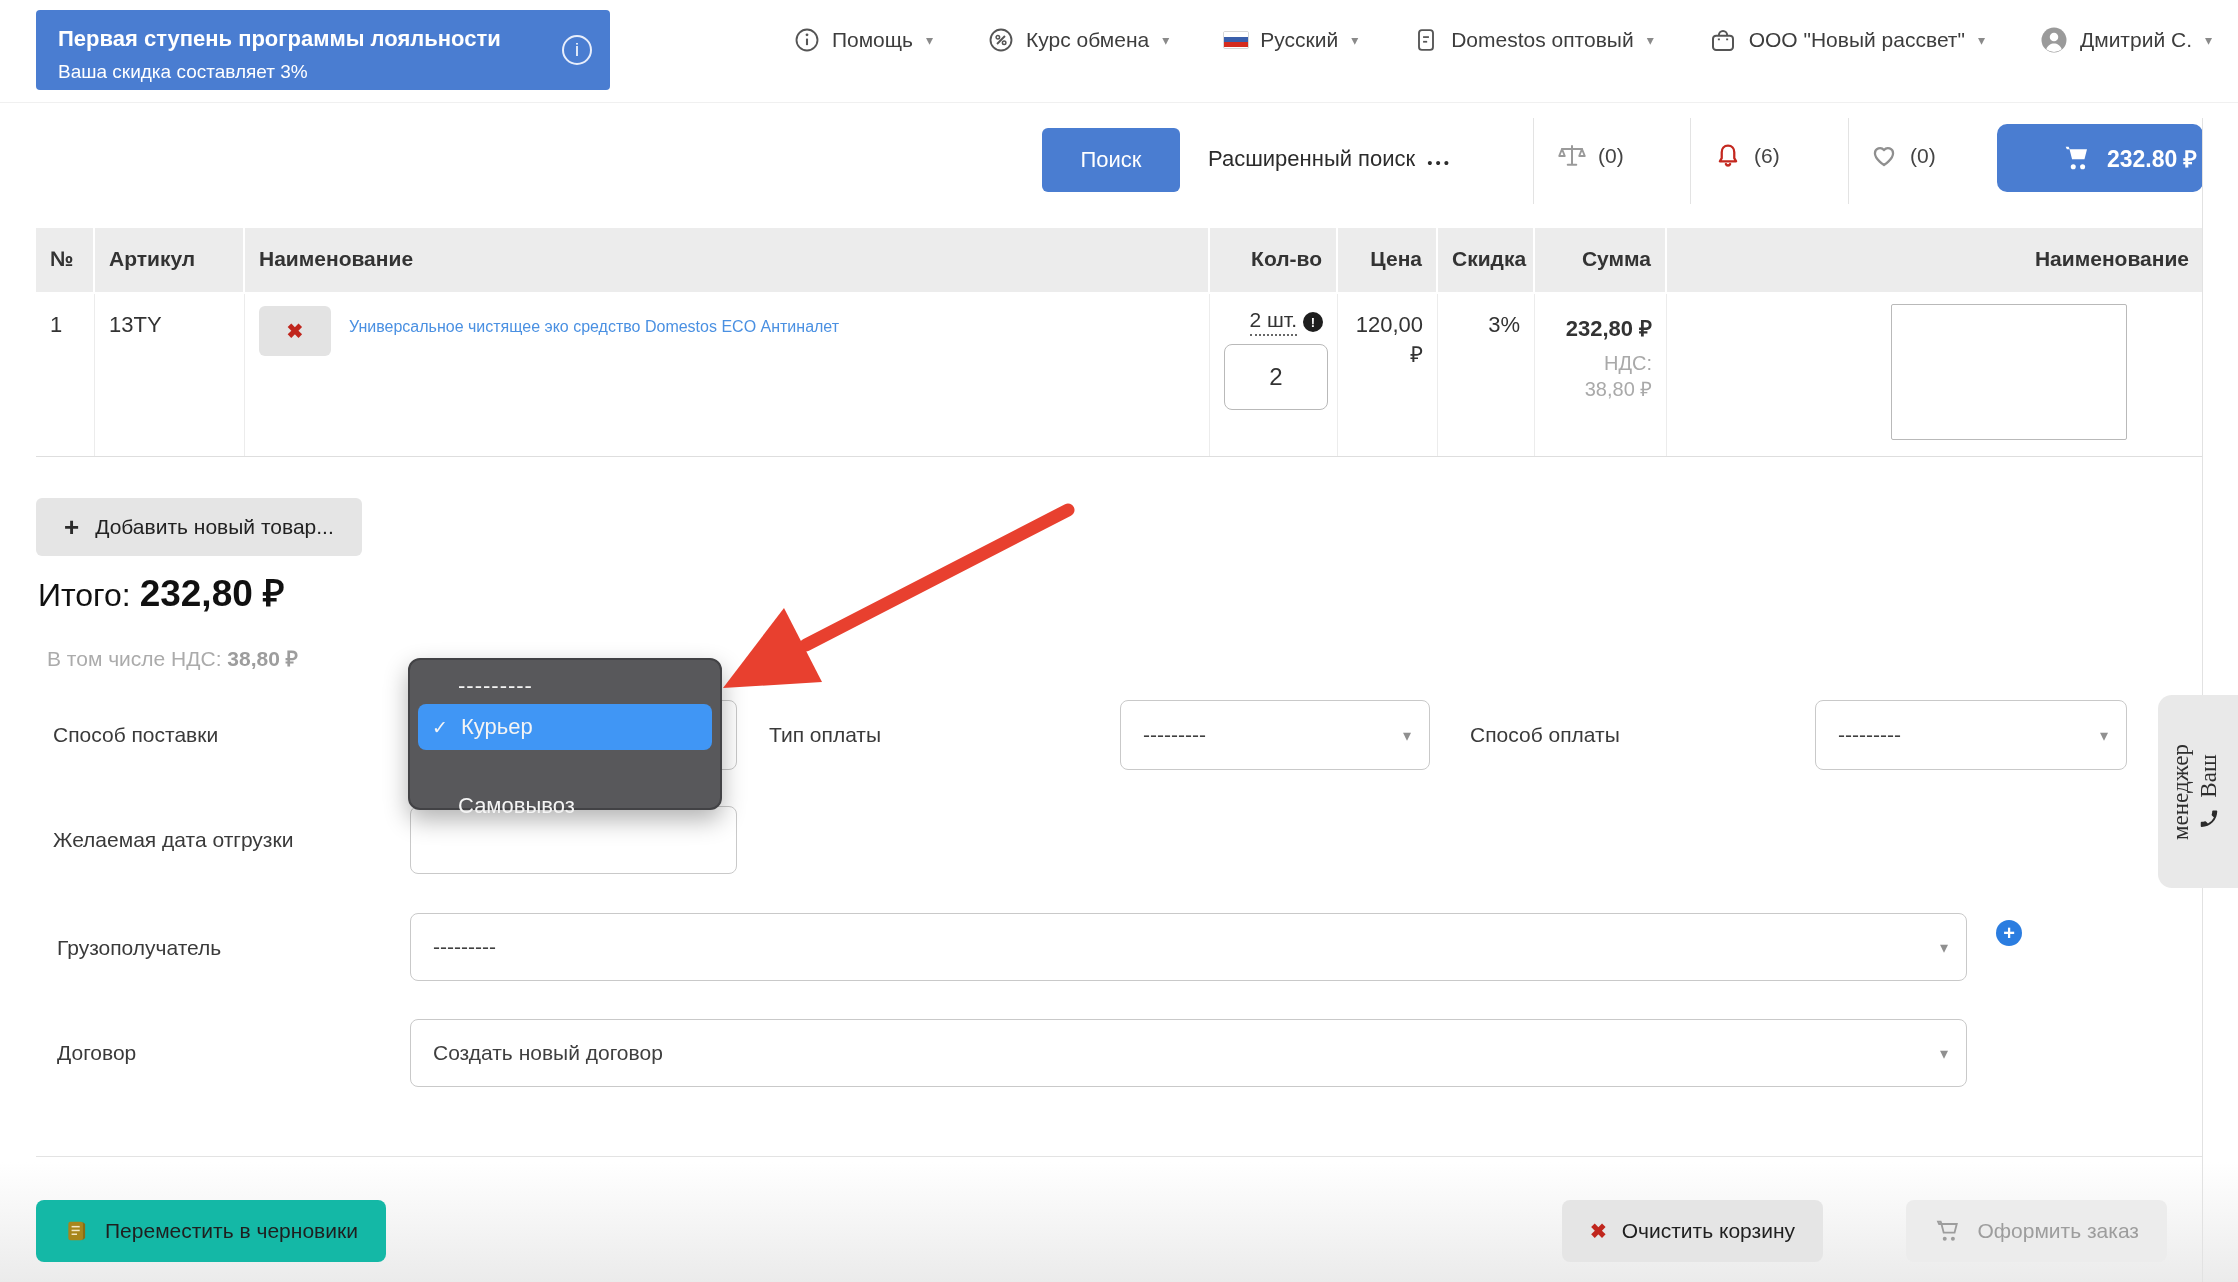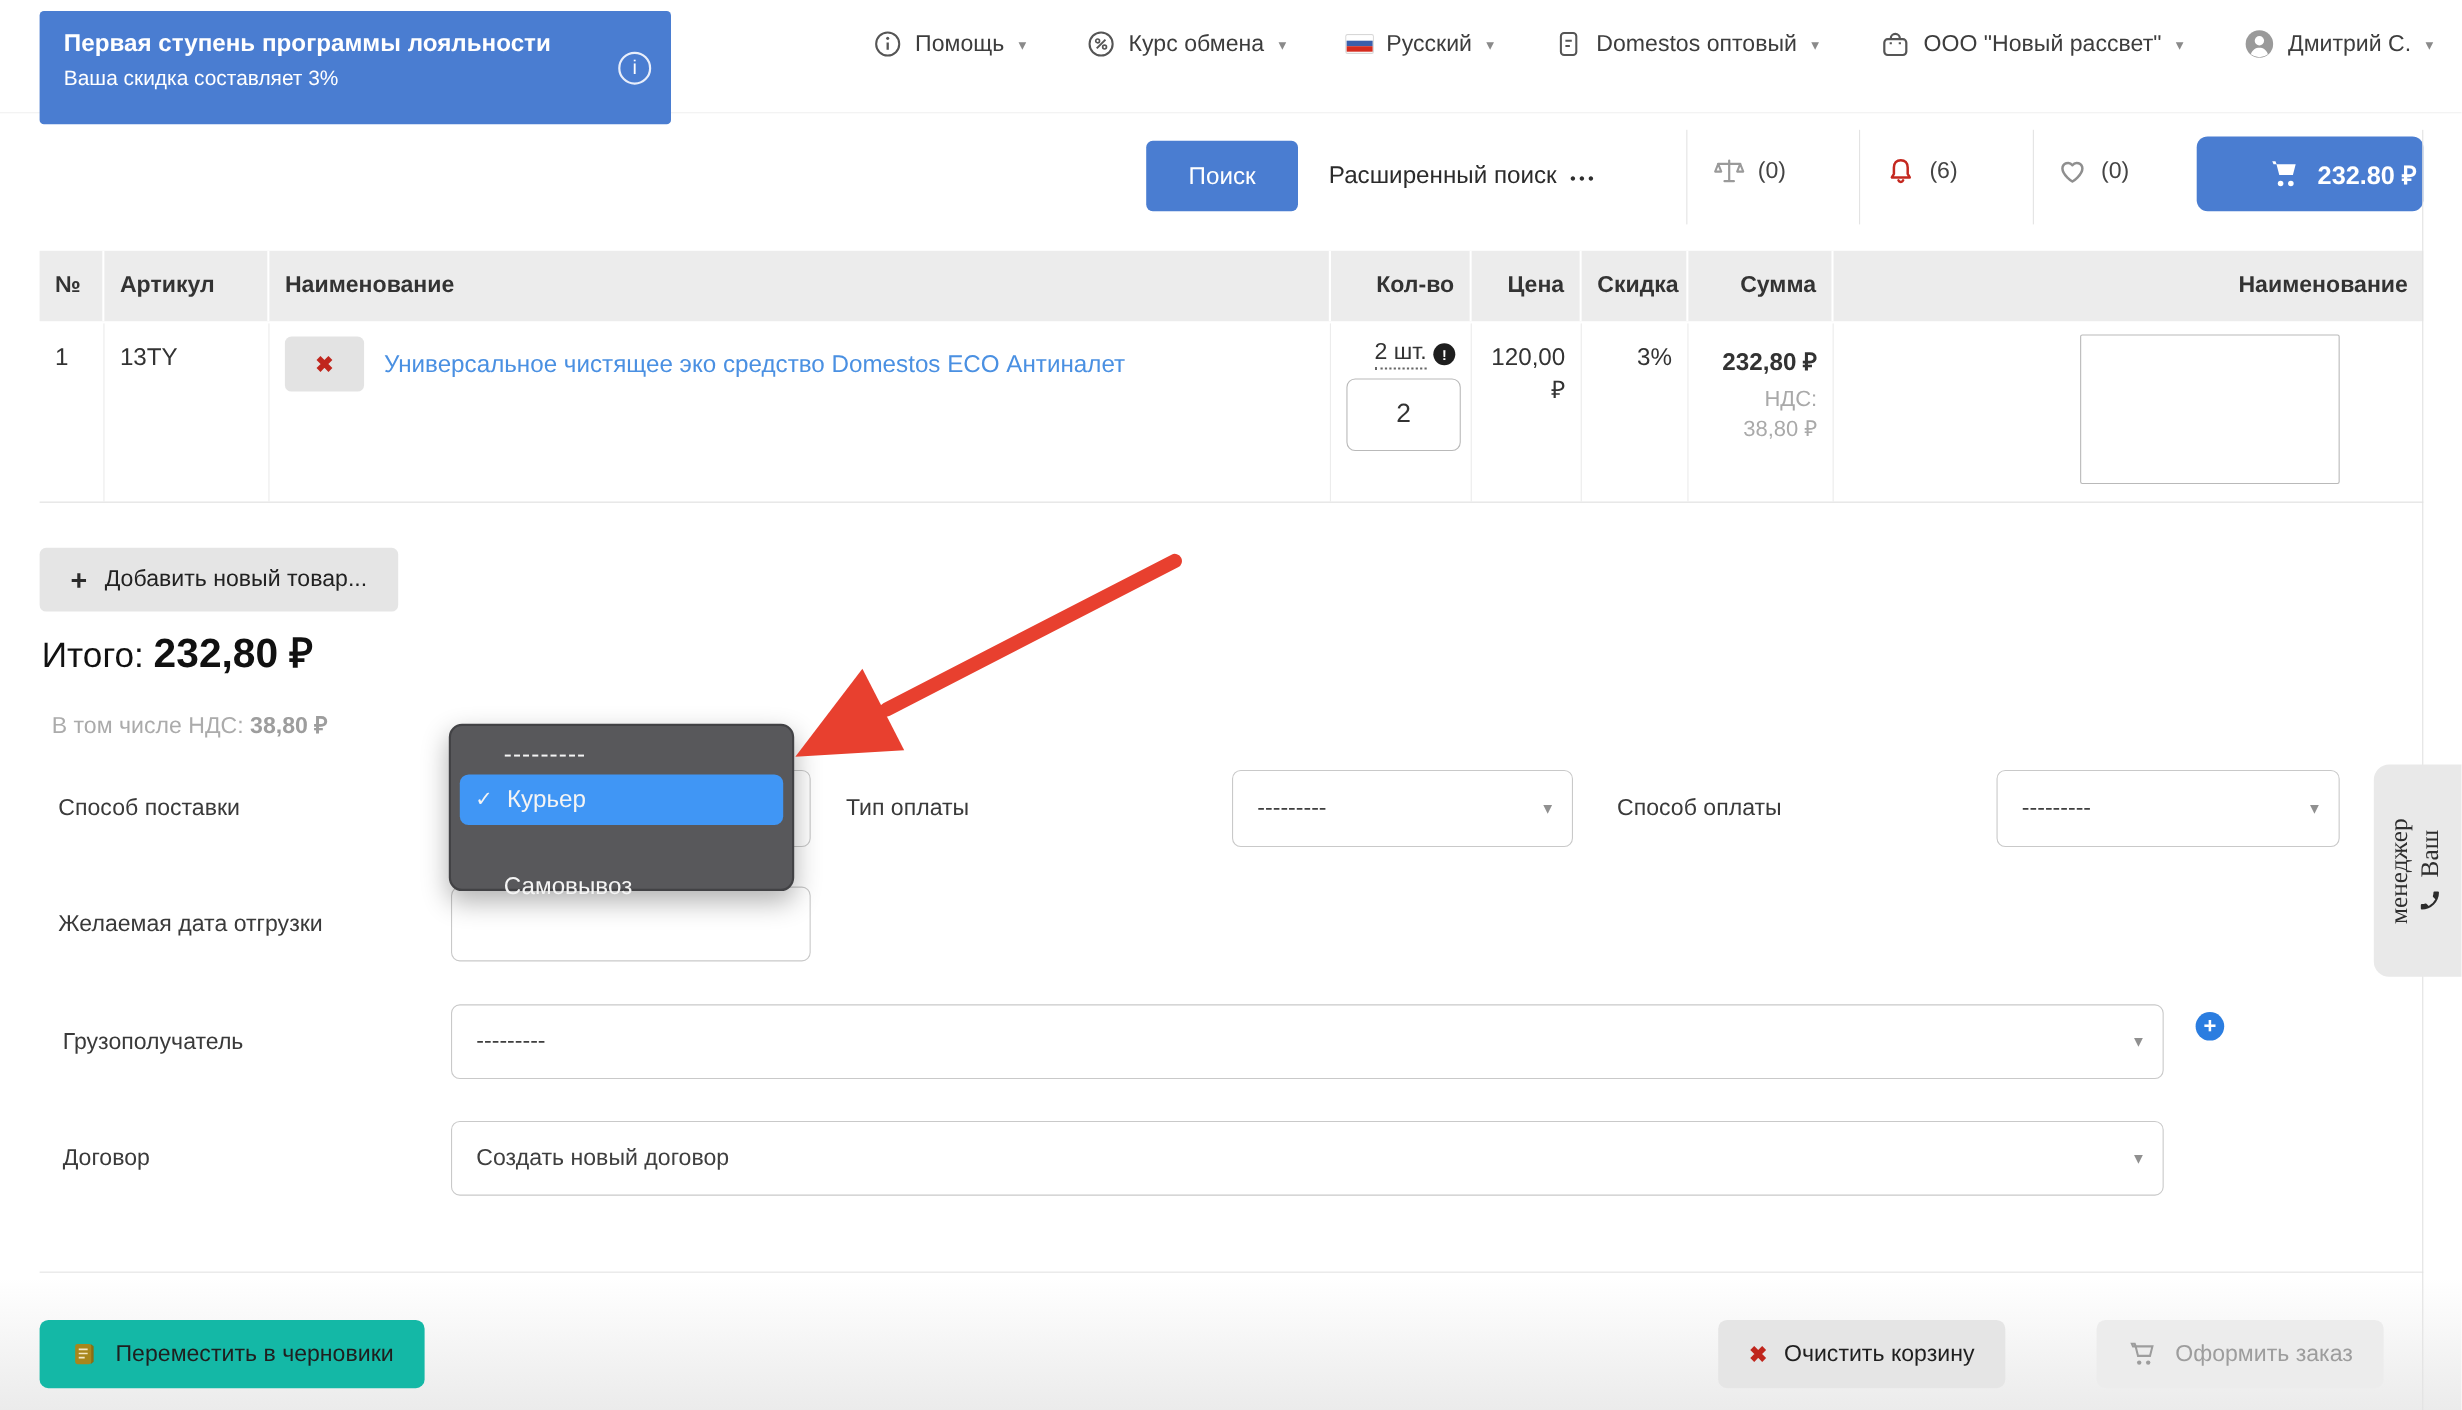--- a/index.html
+++ b/index.html
@@ -1,21 +1,21 @@
 <!DOCTYPE html>
 <html><head>
 <meta charset="utf-8">
 <style>
   html,body{margin:0;padding:0;background:#fff;}
   *{box-sizing:border-box;}
   .page{position:relative;width:2238px;height:1282px;background:#fff;overflow:hidden;
         font-family:"Liberation Sans",sans-serif;color:#333;}
   
   .topbar{position:absolute;left:0;top:0;width:2238px;height:103px;background:#fff;border-bottom:1px solid #f0f0f0;}
-  .banner{position:absolute;left:36px;top:10px;width:574px;height:103px;background:#4a7dd1;border-radius:4px;
+  .banner{position:absolute;left:36px;top:10px;width:574px;height:80px;background:#4a7dd1;border-radius:4px;
           padding:16px 60px 0 22px;}
   .banner-title{color:#fff;font-weight:bold;font-size:22px;line-height:26px;}
   .banner-sub{color:#fff;font-size:19px;margin-top:9px;}
   .banner-info{position:absolute;right:18px;top:50%;transform:translateY(-50%);width:30px;height:30px;border:2px solid #e8eefb;
           border-radius:50%;color:#fff;font-size:18px;display:flex;align-items:center;justify-content:center;}
   .nav{position:absolute;right:26px;top:0;height:79px;display:flex;align-items:center;gap:54px;}
   .nav-item{display:flex;align-items:center;gap:11px;font-size:21px;color:#3d3d3d;cursor:pointer;white-space:nowrap;}
   .nav-item svg{display:block;}
   .caret{color:#8a8a8a;font-size:14px;margin-left:2px;}
   .flag{width:26px;height:18px;border-radius:2px;overflow:hidden;border:1px solid #d7d7d7;display:flex;flex-direction:column;}
@@ -37,21 +37,21 @@
   .th:last-child{border-right:none;}
   .trow{display:flex;height:163px;border-bottom:1px solid #dedede;}
   .td{padding:0 14px;border-right:1px solid #ececec;font-size:22px;}
   .td:last-child{border-right:none;}
   .c0{width:59px;} .c1{width:150px;} .c2{width:965px;} .c3{width:128px;} .c4{width:100px;} .c5{width:97px;} .c6{width:132px;} .c7{width:536px;}
   .ra{text-align:right;}
   .td-plain{padding-top:18px;}
   .name-cell{display:flex;align-items:flex-start;padding-top:8px;}
   .btn-del{width:72px;height:50px;background:#e3e3e3;border:none;border-radius:6px;margin-top:4px;cursor:pointer;
           color:#c0261d;font-size:20px;font-weight:bold;font-family:inherit;}
-  .prod-link{margin:16px 0 0 18px;color:#4a90e2;font-size:22px;text-decoration:none;cursor:pointer;}
+  .prod-link{margin:16px 0 0 18px;color:#4a90e2;font-size:16px;text-decoration:none;cursor:pointer;}
   .qty-top{margin-top:14px;font-size:21px;color:#333;display:flex;justify-content:flex-end;align-items:center;gap:6px;}
   .qty-txt{border-bottom:2px dotted #666;padding-bottom:2px;}
   .info-dot{display:inline-flex;width:20px;height:20px;background:#1e1e1e;color:#fff;border-radius:50%;font-size:13px;
           font-weight:bold;align-items:center;justify-content:center;}
   .qty-input{display:block;margin:8px 0 0 auto;width:104px;height:66px;border:1px solid #b9b9b9;border-radius:8px;
           text-align:center;font-size:24px;color:#333;font-family:inherit;}
   .sum-main{font-weight:bold;font-size:22px;padding-top:18px;}
   .sum-vat{color:#a9a9a9;font-size:20px;margin-top:10px;}
   .comment-ta{display:block;margin:10px 62px 0 auto;width:236px;height:136px;border:1px solid #b9b9b9;border-radius:2px;resize:none;}
   

